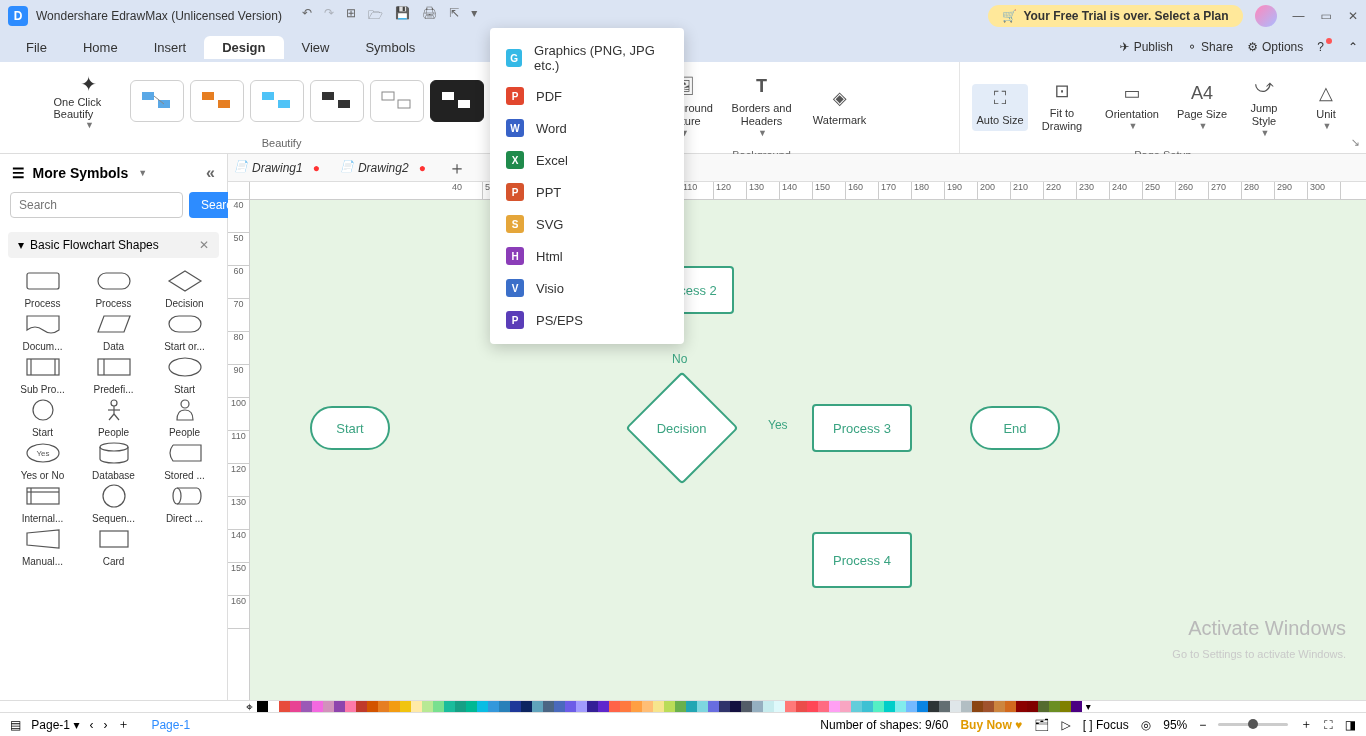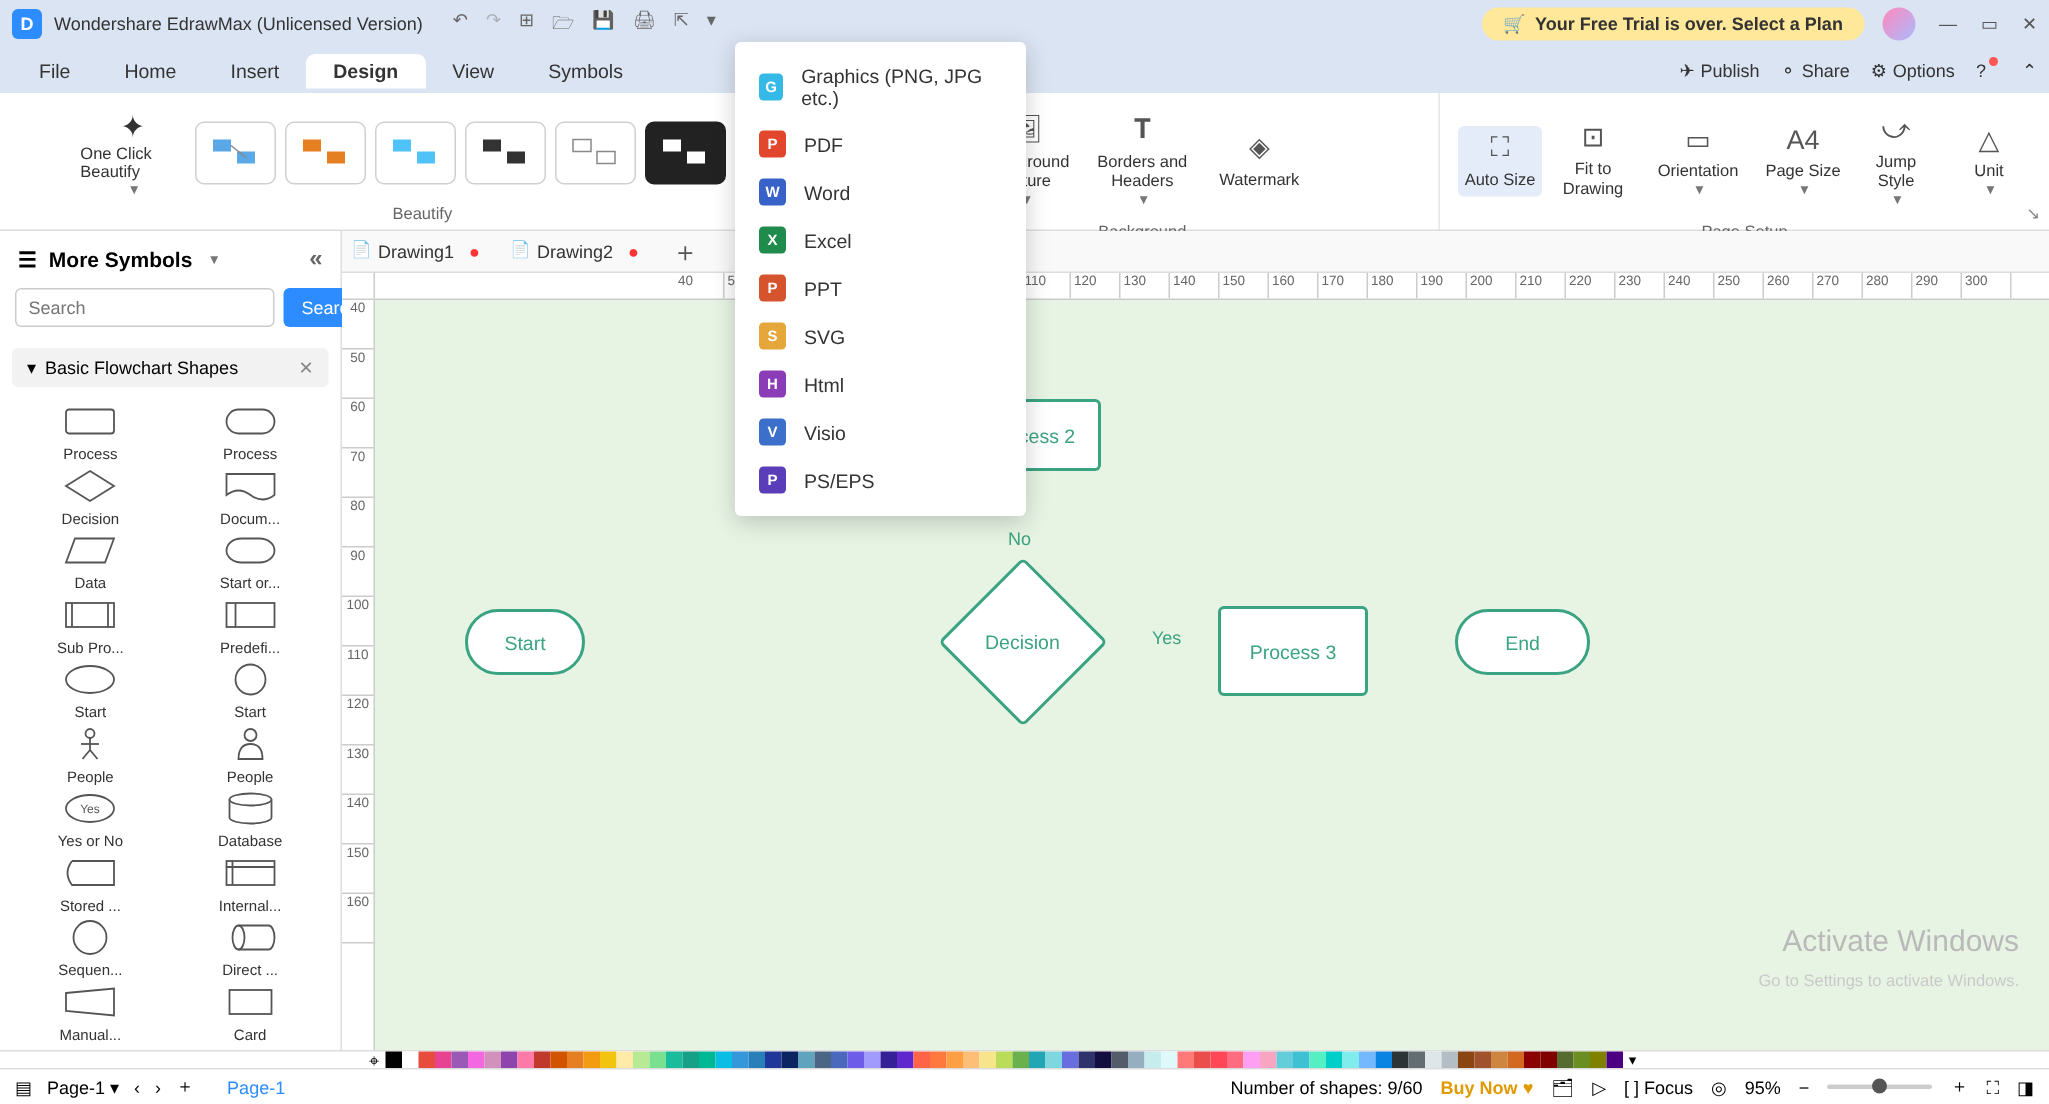--- a/index.html
+++ b/index.html
@@ -46,29 +46,29 @@
 .workspace{display:flex;height:calc(100% - 32px - 30px - 92px - 24px - 12px);}
 .left-panel{width:228px;border-right:1px solid #ddd;display:flex;flex-direction:column;background:#fff;}
 .lp-header{display:flex;align-items:center;gap:8px;padding:10px 12px;font-size:14px;font-weight:600;}
 .lp-header .collapse{margin-left:auto;font-size:16px;color:#666;}
 .lp-search{display:flex;gap:6px;padding:0 10px 8px;}
 .lp-search input{flex:1;padding:5px 8px;border:1px solid #ccc;border-radius:4px;font-size:12px;}
 .lp-search button{background:#2d8cff;color:#fff;border:none;border-radius:4px;padding:0 12px;font-size:12px;}
 .lp-libmanage{display:flex;justify-content:space-between;padding:6px 12px;font-size:12px;color:#333;}
 .lp-section{background:#f2f2f2;margin:6px 8px 0;padding:6px 10px;font-size:12px;display:flex;align-items:center;gap:6px;border-radius:4px;}
 .lp-section .x{margin-left:auto;color:#888;}
-.shape-grid{display:grid;grid-template-columns:repeat(2,1fr);gap:2px;padding:10px 8px;overflow-y:auto;}
+.shape-grid{display:grid;grid-template-columns:repeat(3,1fr);gap:2px;padding:10px 8px;overflow-y:auto;}
 .shape-cell{display:flex;flex-direction:column;align-items:center;font-size:10px;color:#333;gap:4px;}
 .shape-cell .thumb{width:40px;height:26px;display:flex;align-items:center;justify-content:center;}
 .shape-cell svg{stroke:#555;fill:none;stroke-width:1.2;}
 
 
 .canvas-area{flex:1;display:flex;flex-direction:column;position:relative;}
 .doc-tabs{height:28px;display:flex;align-items:center;border-bottom:1px solid #ddd;font-size:12px;background:#f9f9f9;}
-.doc-tab{padding:4px 14px 4px 24px;position:relative;color:#333;cursor:pointer;}
+.doc-tab{padding:4px 14px 4px 24px;position:relative;color:#333;cursor:pointer;font-style:italic;}
 .doc-tab::before{content:"📄";position:absolute;left:6px;top:3px;font-size:11px;}
 .doc-tab .dirty{color:#f33;margin-left:10px;}
 .doc-tabs .plus{margin-left:8px;font-size:18px;color:#555;}
 
 .ruler-h{height:18px;background:#fff;border-bottom:1px solid #ccc;display:flex;font-size:9px;color:#666;position:relative;overflow:hidden;}
 .ruler-h .tick{width:33px;text-align:left;border-right:1px solid #ccc;padding-left:2px;}
 .ruler-h .corner{width:22px;border-right:1px solid #ccc;}
 
 .canvas-wrap{flex:1;display:flex;overflow:hidden;}
 .ruler-v{width:22px;background:#fff;border-right:1px solid #ccc;display:flex;flex-direction:column;font-size:9px;color:#666;}
@@ -558,25 +558,28 @@
 
         <div class="node term" style="left:60px;top:206px;width:80px;height:44px">
             <span>Start</span>
           </div>
         <div class="node diamond" style="left:392px;top:188px">
             <span>Decision</span>
           </div>
         <div class="node" style="left:414px;top:66px;width:70px;height:48px;border-left:none;border-top-left-radius:0;border-bottom-left-radius:0">
             <span>cess 2</span>
           </div>
-        <div class="node" style="left:562px;top:204px;width:100px;height:60px">
+        <div class="node" style="left:562px;top:204px;width:100px;height:48px">
             <span>Process 3</span>
           </div>
         <div class="node term" style="left:720px;top:206px;width:90px;height:44px">
             <span>End</span>
+          </div>
+        <div class="node" style="left:562px;top:332px;width:100px;height:56px">
+            <span>Process 4</span>
           </div>
         <div class="edge-label" style="left:518px;top:218px">Yes</div>
         <div class="edge-label" style="left:422px;top:152px">No</div>
 
         <div class="watermark">Activate Windows</div>
         <div class="watermark-sub">Go to Settings to activate Windows.</div>
       </div>
     </div>
   </div>
 </div>

